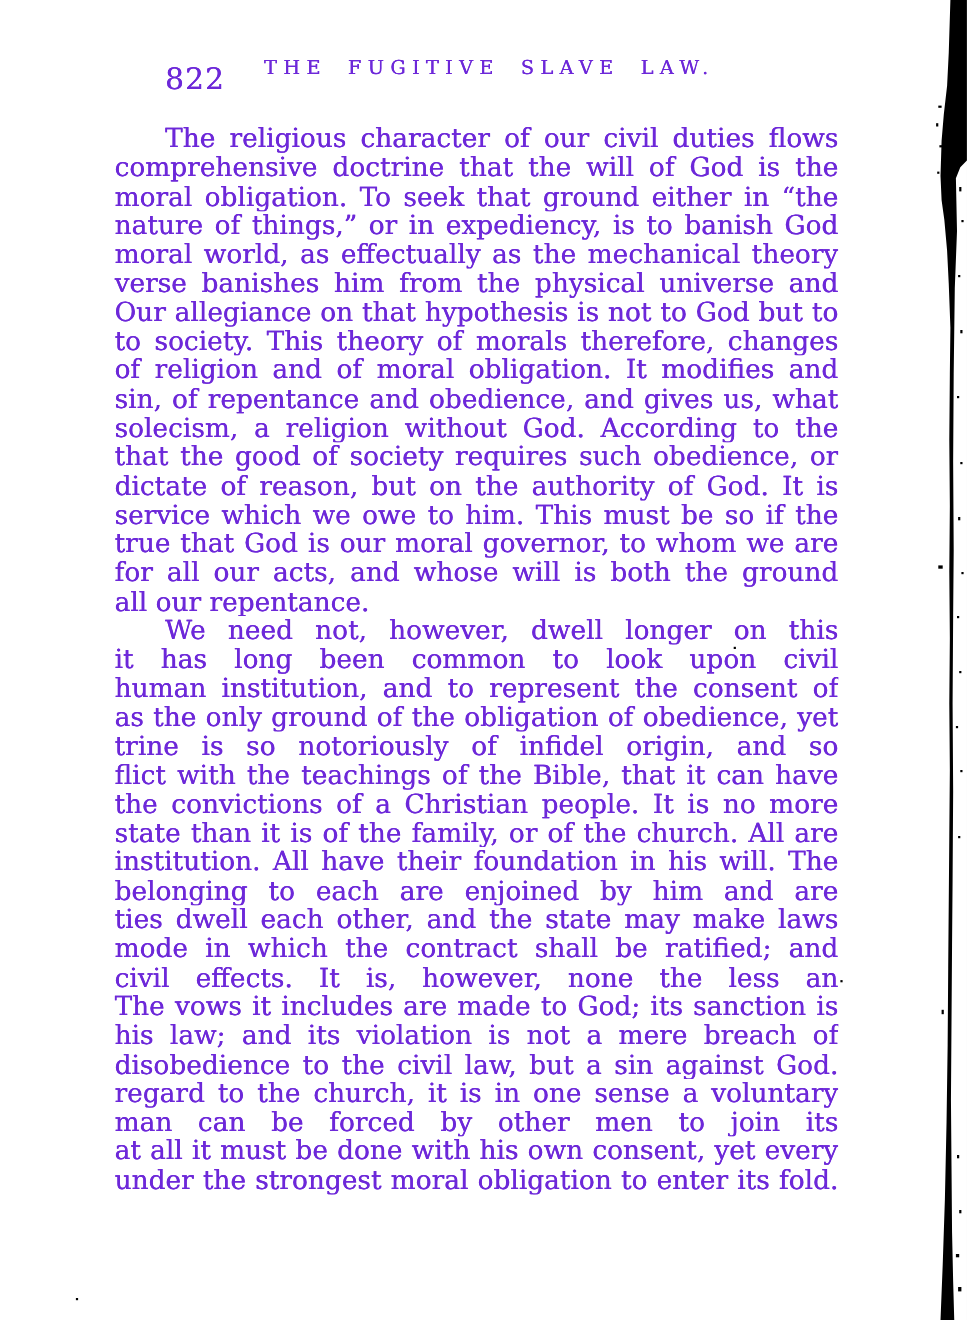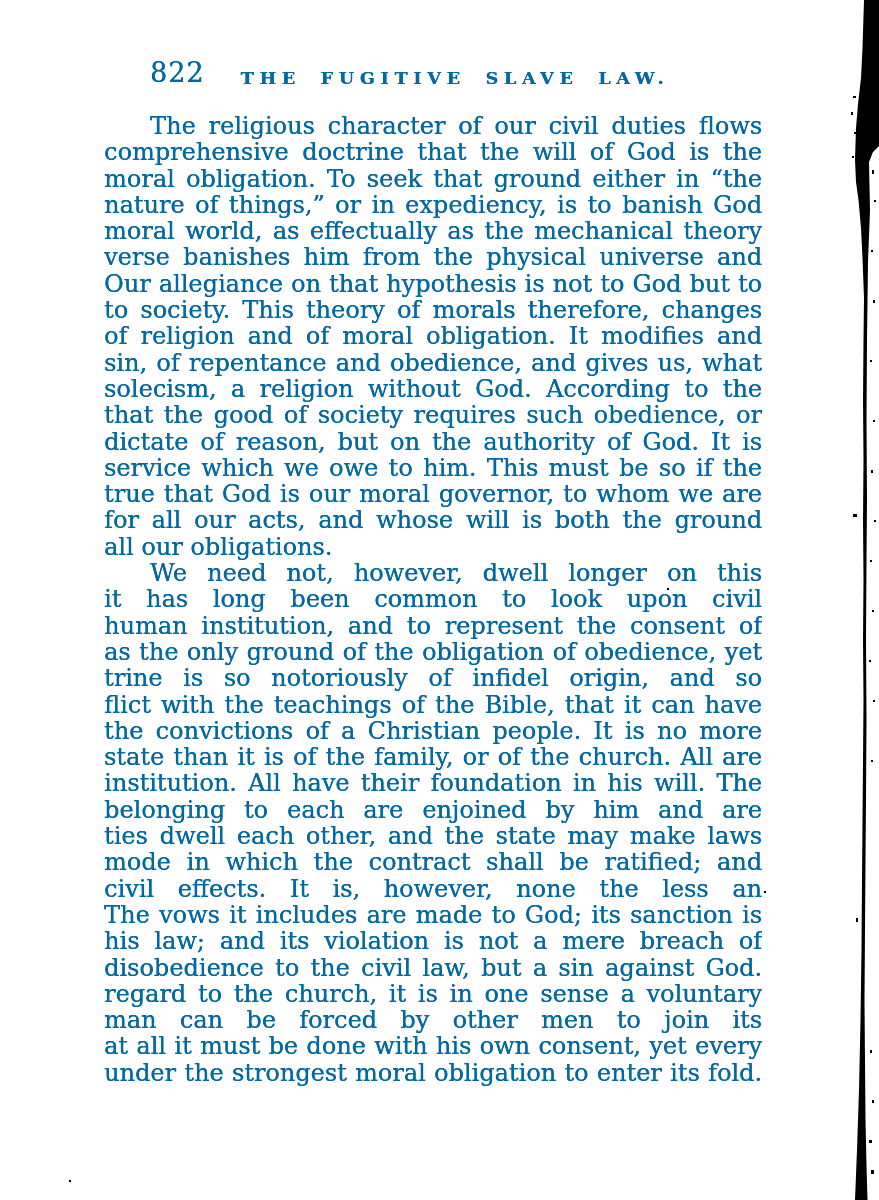--- a/index.html
+++ b/index.html
@@ -2,33 +2,33 @@
 <html><head>
 <meta charset="utf-8">
 <style>
   html,body{margin:0;padding:0;background:#e8e8e8;}
   .page{
     position:relative;
     width:879px;height:1200px;
     background:#ffffff;
     overflow:hidden;
     font-family:"DejaVu Serif","Liberation Serif",serif;
-    color:#0369a1;
+    color:#6d28d9;
   }
   .pagenum{
     position:absolute;left:150px;top:58px;
     font-size:27px;line-height:30px;
     letter-spacing:1px;
     text-shadow:0.3px 0 0 currentColor;
   }
   .running-title{
-    position:absolute;left:240px;top:66px;width:430px;
-    text-align:center;
+    position:absolute;left:240px;top:50px;width:430px;
+    text-align:left;
     font-size:17.5px;line-height:24px;
-    font-weight:bold;
+    font-weight:normal;
     letter-spacing:0.33em;
     word-spacing:0.45em;
     text-shadow:0.3px 0 0 currentColor;
   }
   .body-text{
     position:absolute;left:104px;top:113px;width:658px;
     font-size:24px;
     text-shadow:0.3px 0 0 currentColor;
   }
   .para{margin:0;}
@@ -66,21 +66,21 @@
         <div class="line">Our allegiance on that hypothesis is not to God but to reason or</div>
         <div class="line">to society. This theory of morals therefore, changes the nature</div>
         <div class="line">of religion and of moral obligation. It modifies and degrades all</div>
         <div class="line">sin, of repentance and obedience, and gives us, what is a perfect</div>
         <div class="line">solecism, a religion without God. According to the Bible, our</div>
         <div class="line">that the good of society requires such obedience, or that it is a</div>
         <div class="line">dictate of reason, but on the authority of God. It is part of the</div>
         <div class="line">service which we owe to him. This must be so if the doctrine is</div>
         <div class="line">true that God is our moral governor, to whom we are responsible</div>
         <div class="line">for all our acts, and whose will is both the ground and the rule of</div>
-        <div class="line lastfree">all our obligations.</div>
+        <div class="line lastfree">all our repentance.</div>
       </div>
       <div class="para">
         <div class="line indent">We need not, however, dwell longer on this subject. Although</div>
         <div class="line">it has long been common to look upon civil government as a</div>
         <div class="line">human institution, and to represent the consent of the governed</div>
         <div class="line">as the only ground of the obligation of obedience, yet this doc-</div>
         <div class="line">trine is so notoriously of infidel origin, and so obviously in con-</div>
         <div class="line">flict with the teachings of the Bible, that it can have no hold on</div>
         <div class="line">the convictions of a Christian people. It is no more true of the</div>
         <div class="line">state than it is of the family, or of the church. All are of divine</div>

